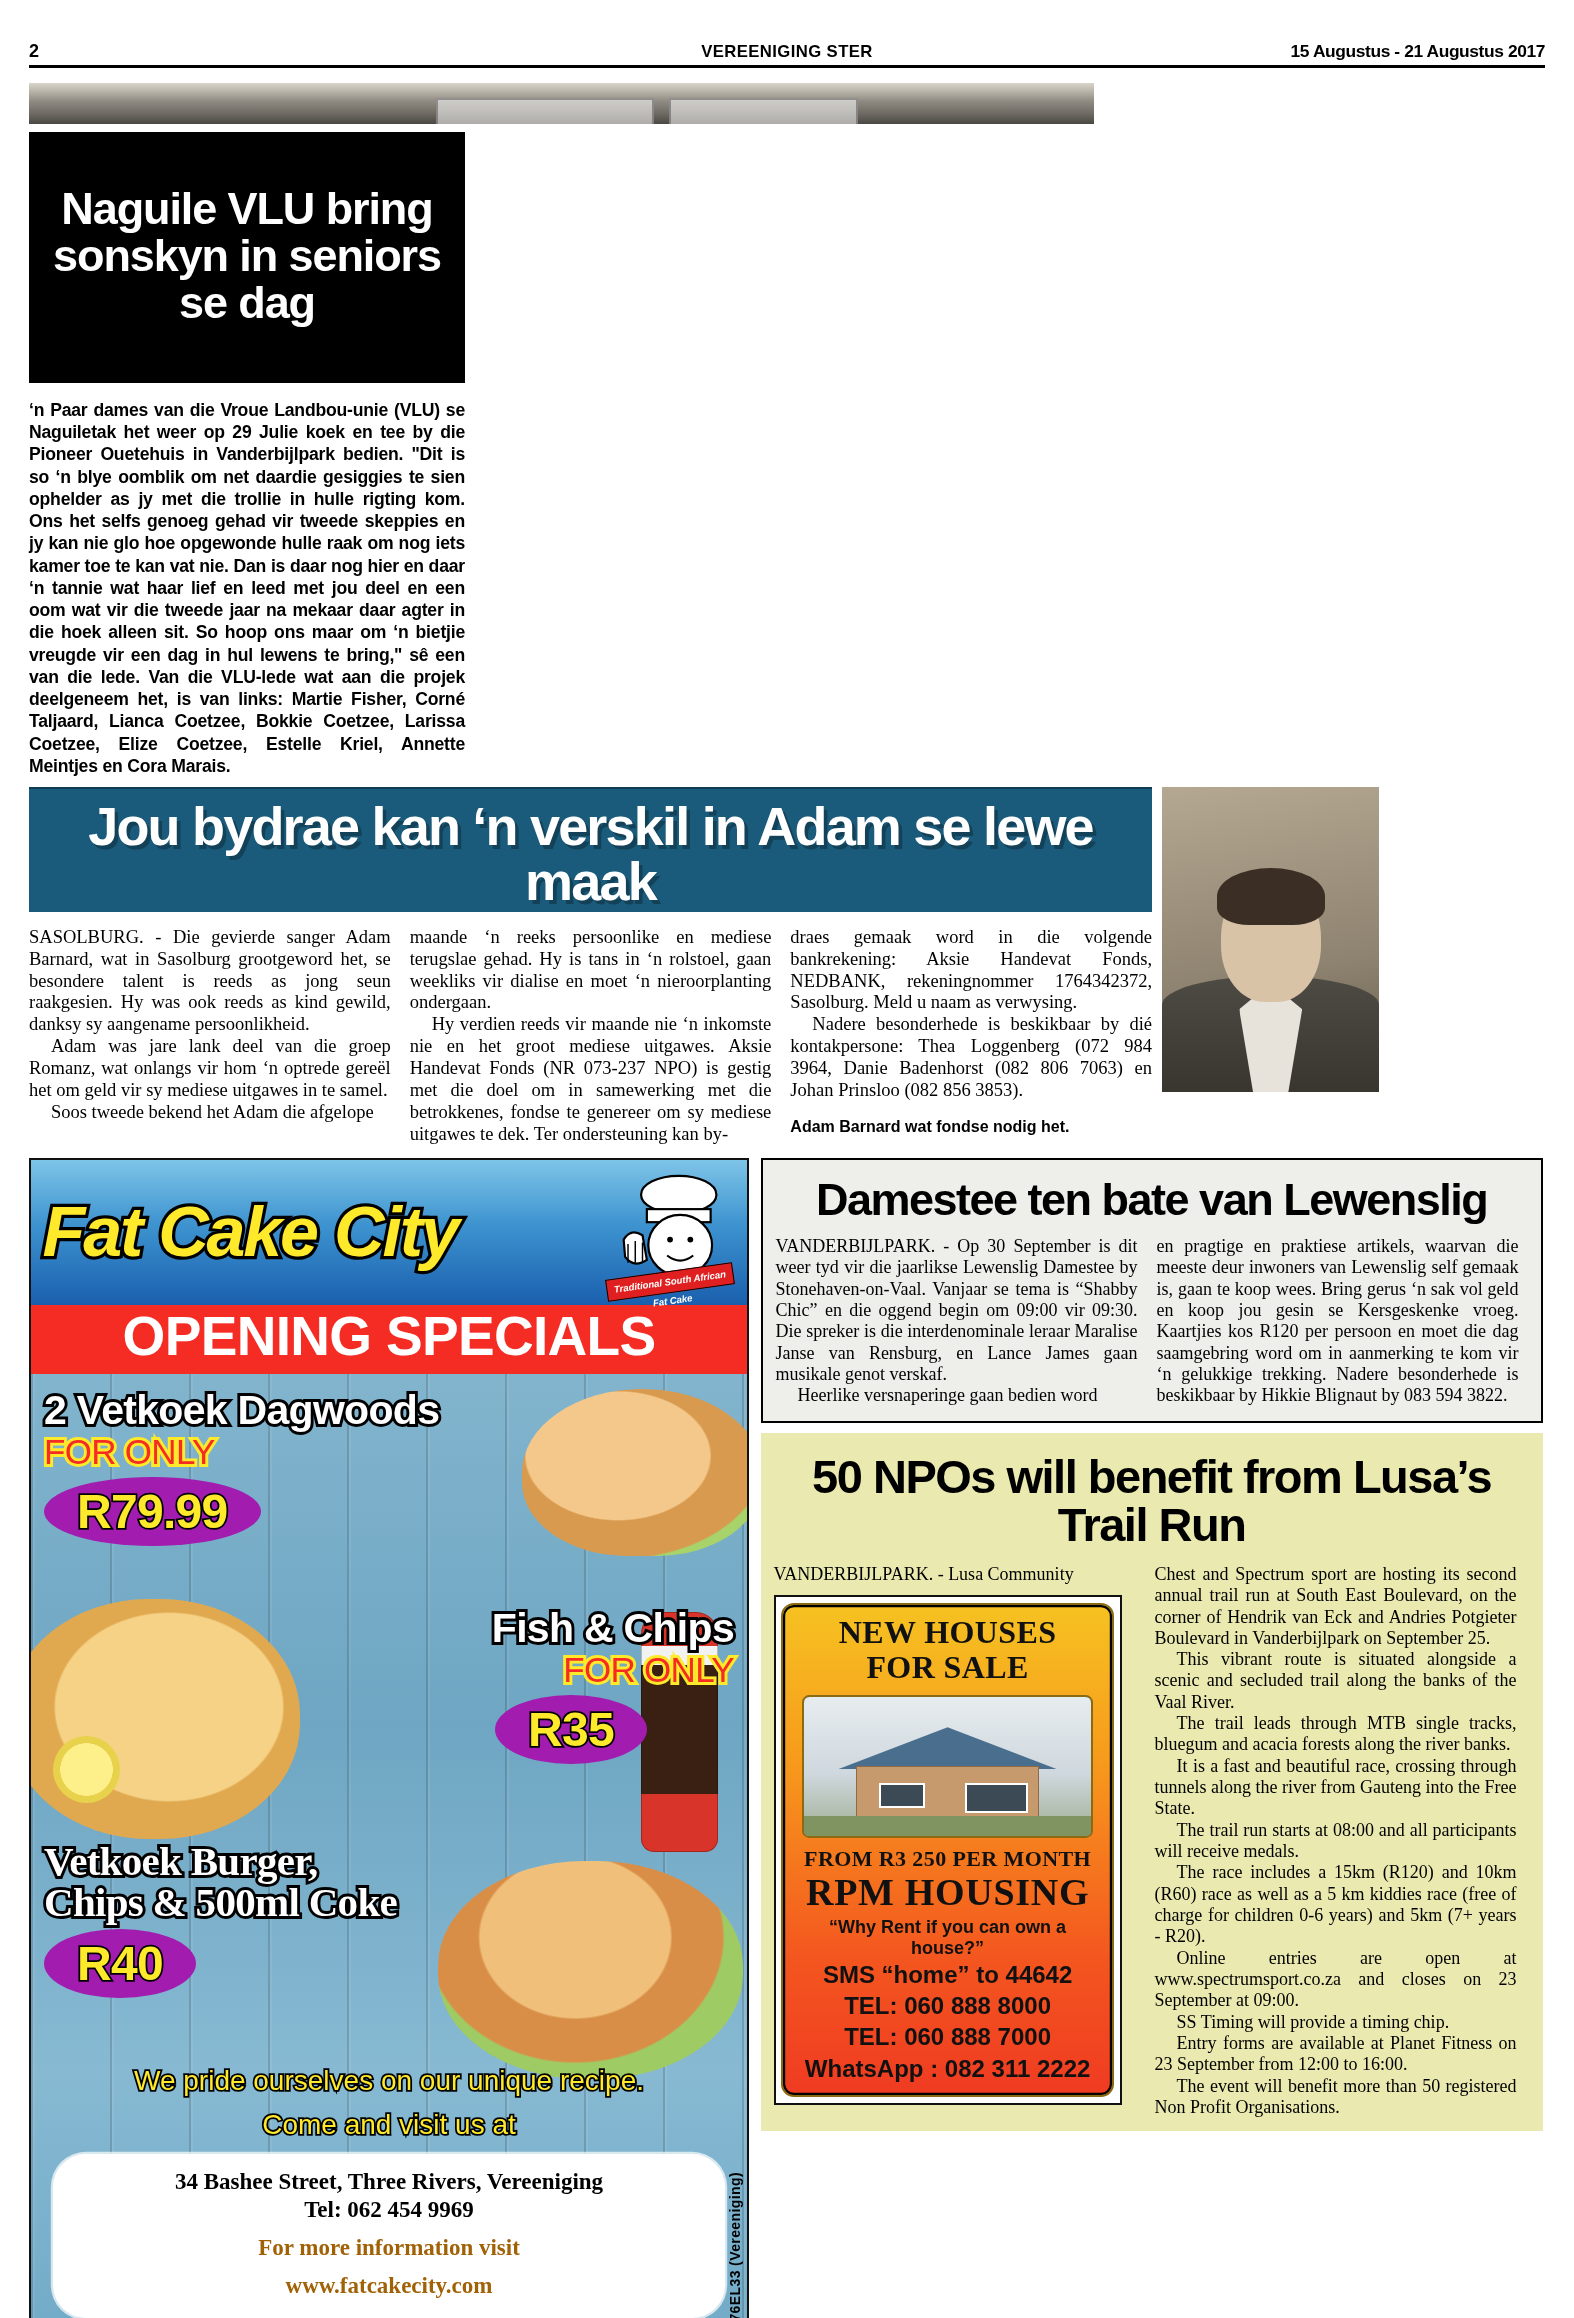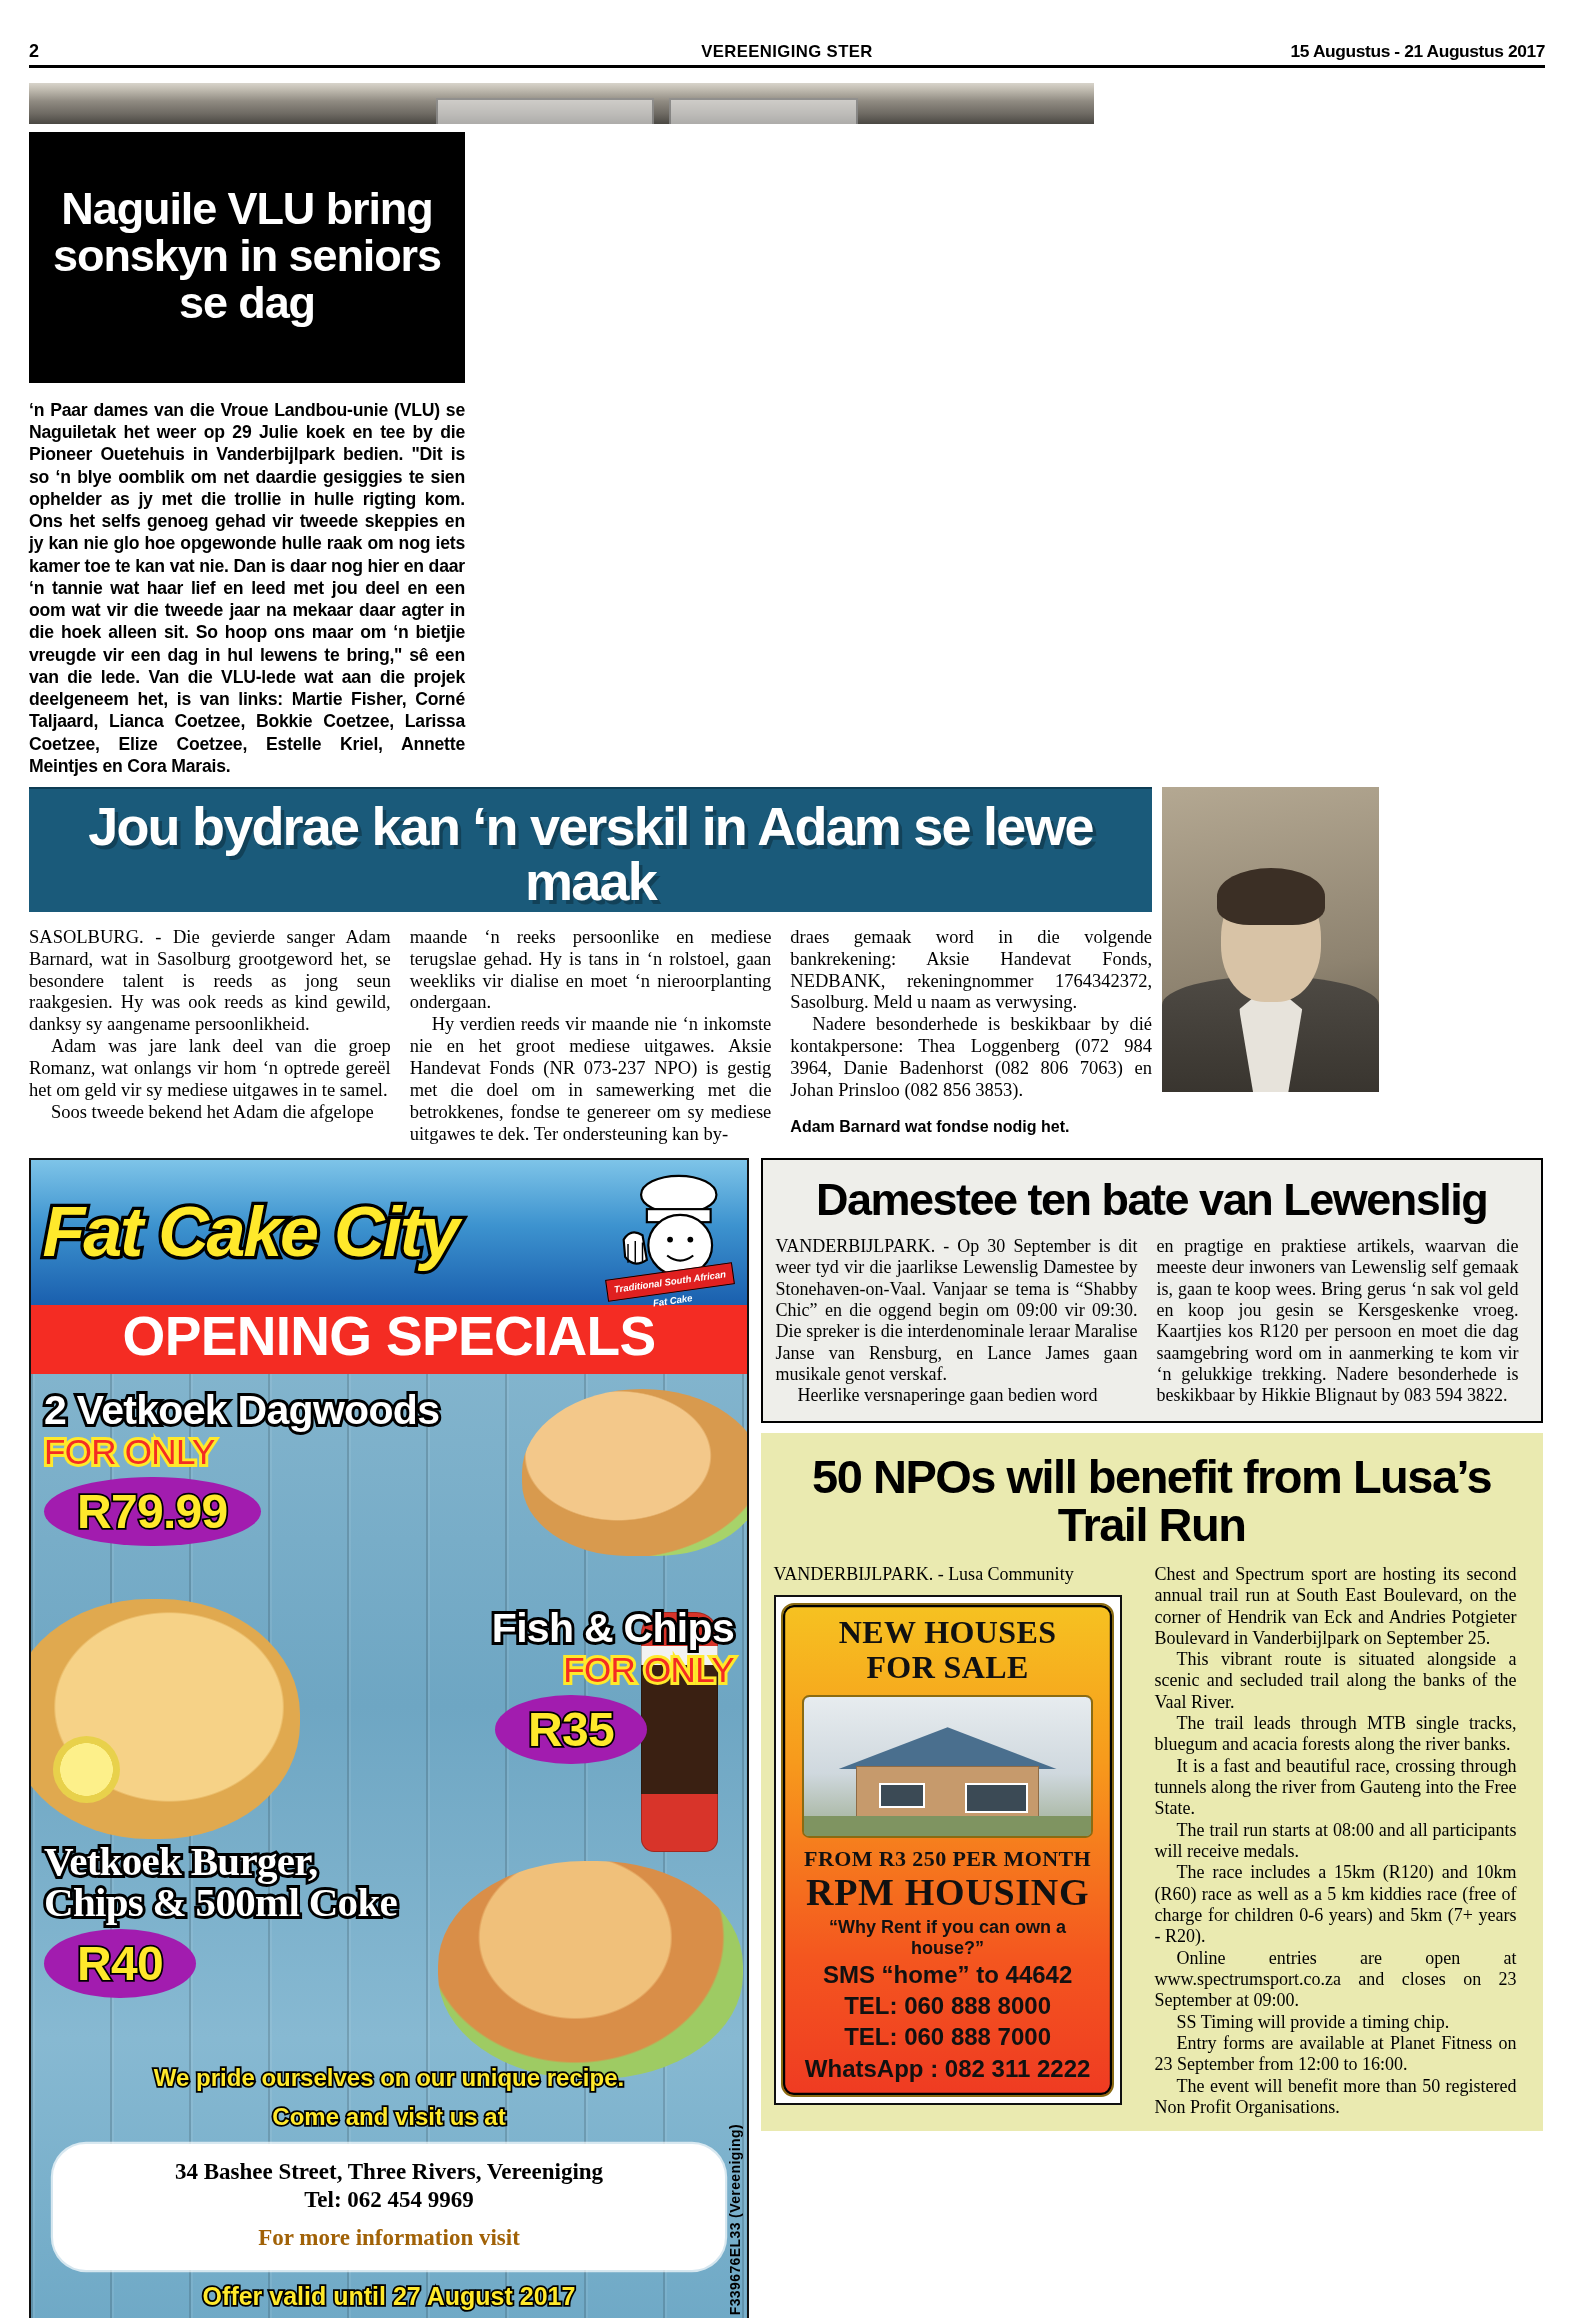--- a/index.html
+++ b/index.html
@@ -115,21 +115,21 @@
     font-size: 35px; font-weight: normal; color:#f42c23; line-height:1.05; margin-top:2.9px;
     -webkit-text-stroke: 5.8px #ffe92b; paint-order: stroke fill; letter-spacing:-0.7px;
   }
   .fc-price {
     display:inline-block; background:#a21caf; border-radius: 50%;
     padding: 7.3px 33px; color:#ffe92b; font-size: 48px; font-weight:bold;
     -webkit-text-stroke: 3.6px #000; paint-order: stroke fill; letter-spacing:-0.7px;
     margin-top: 5.8px;
   }
   .fc-tagline {
-    text-align:center; font-size: 24px; font-weight:bold; color:#ffe92b; line-height:1.25;
+    text-align:center; font-size: 28px; font-weight:normal; color:#ffe92b; line-height:1.25;
     -webkit-text-stroke: 3.6px #000; paint-order: stroke fill;
     padding: 13px 7.3px 8.7px;
   }
   .fc-card {
     margin: 2.9px 22px 7.3px; background:#fff; border-radius: 33px;
     border: 3.6px solid #fff; text-align:center; padding: 11.6px 7.3px 14.5px;
     box-shadow: 0 0 0 2.2px rgba(255,255,255,.7);
   }
   .fc-card .addr { font-size: 23px; font-weight:bold; color:#000; line-height:1.22;
                    font-family:"Liberation Serif", serif; }
@@ -351,20 +351,21 @@
           <div class="fc-price" style="position:relative;">R40</div>
         </div>
 
         <div class="fc-tagline">We pride ourselves on our unique recipe.</div>
         <div class="fc-tagline" style="padding-top:0;">Come and visit us at</div>
 
         <div class="fc-card">
           <div class="addr">34 Bashee Street, Three Rivers, Vereeniging</div>
           <div class="addr">Tel: 062 454 9969</div>
           <div class="info">For more information visit</div>
+          <div class="info">www.fatcakecity.com</div>
         </div>
 
         <div class="fc-valid">Offer valid until 27 August 2017</div>
         <div class="fc-code">F339676EL33 (Vereeniging)</div>
       </div>
     </div>
 
     <div class="right-col">
 
       <div class="damestee">

